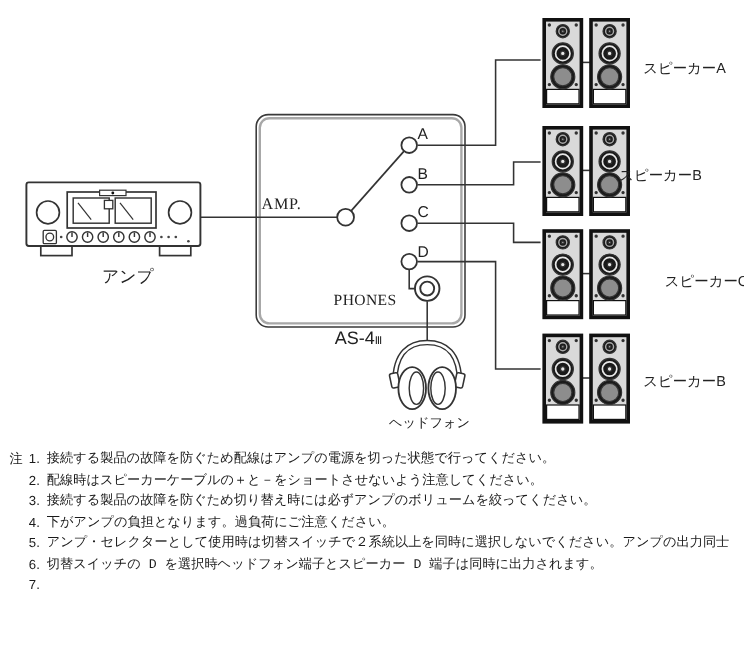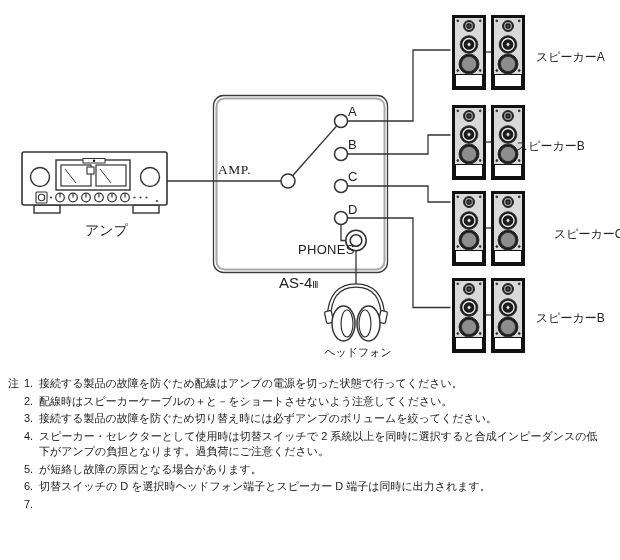--- a/index.html
+++ b/index.html
@@ -9,34 +9,34 @@
   }
   .art{position:absolute;left:0;top:0;}
   .lbl{position:absolute;white-space:nowrap;color:#222;}
   .lbl-amp{left:62px;top:222px;width:66px;text-align:right;font-size:14px;}
   .lbl-ampport{left:218px;top:162px;font-size:13.5px;letter-spacing:.5px;font-family:Liberation Serif, serif;}
   .lbl-contact{font-size:13px;}
   .lbl-a{left:348px;top:104px;}
   .lbl-b{left:348px;top:137px;}
   .lbl-c{left:348px;top:169px;}
   .lbl-d{left:348px;top:202px;}
-  .lbl-phones{left:298px;top:242px;font-size:13px;letter-spacing:.3px;}
+  .lbl-phones{left:278px;top:242px;font-size:13px;letter-spacing:.3px;font-family:Liberation Serif, serif;}
   .lbl-model{left:279px;top:274px;font-size:15px;}
   .lbl-model .sfx{font-size:9px;}
   .lbl-hp{left:320px;top:345px;width:76px;text-align:center;font-size:11px;}
   .lbl-spk{font-size:12px;}
   .lbl-spk-a{left:536px;top:49px;}
   .lbl-spk-b{left:516px;top:138px;}
   .lbl-spk-c{left:554px;top:226px;}
   .lbl-spk-d{left:536px;top:310px;}
   .notes{position:absolute;left:8px;top:376px;width:608px;font-size:11px;line-height:15.5px;}
   .note{display:flex;align-items:flex-start;margin-bottom:2px;}
   .note .m{flex:0 0 16px;}
   .note .n{flex:0 0 15px;}
-  .note .t{flex:1;min-width:0;}
+  .note .t{flex:1;min-width:0;font-family:Liberation Mono, monospace;}
   .note .t div{white-space:nowrap;}
 </style>
 </head>
 <body>
 
 <div class="canvas">
 
   <svg class="art" width="620" height="375" viewBox="0 0 620 375">
     <defs>
       <g id="spk">
@@ -183,29 +183,28 @@
       <span class="m"></span>
       <span class="n">3.</span>
       <div class="t">
           <div>接続する製品の故障を防ぐため切り替え時には必ずアンプのボリュームを絞ってください。</div>
         </div>
     </div>
     <div class="note">
       <span class="m"></span>
       <span class="n">4.</span>
       <div class="t">
-        <div>スピーカー・セレクターとして使用時は切替スイッチで 2 系統以上を同時に選択すると合成インピーダンスの低</div>
         <div>下がアンプの負担となります。過負荷にご注意ください。</div>
       </div>
     </div>
     <div class="note">
       <span class="m"></span>
       <span class="n">5.</span>
       <div class="t">
-        <div>が短絡し故障の原因となる場合があります。</div>
+        <div>アンプ・セレクターとして使用時は切替スイッチで２系統以上を同時に選択しないでください。アンプの出力同士</div>
       </div>
     </div>
     <div class="note">
       <span class="m"></span>
       <span class="n">6.</span>
       <div class="t">
           <div>切替スイッチの D を選択時ヘッドフォン端子とスピーカー D 端子は同時に出力されます。</div>
         </div>
     </div>
     <div class="note">

